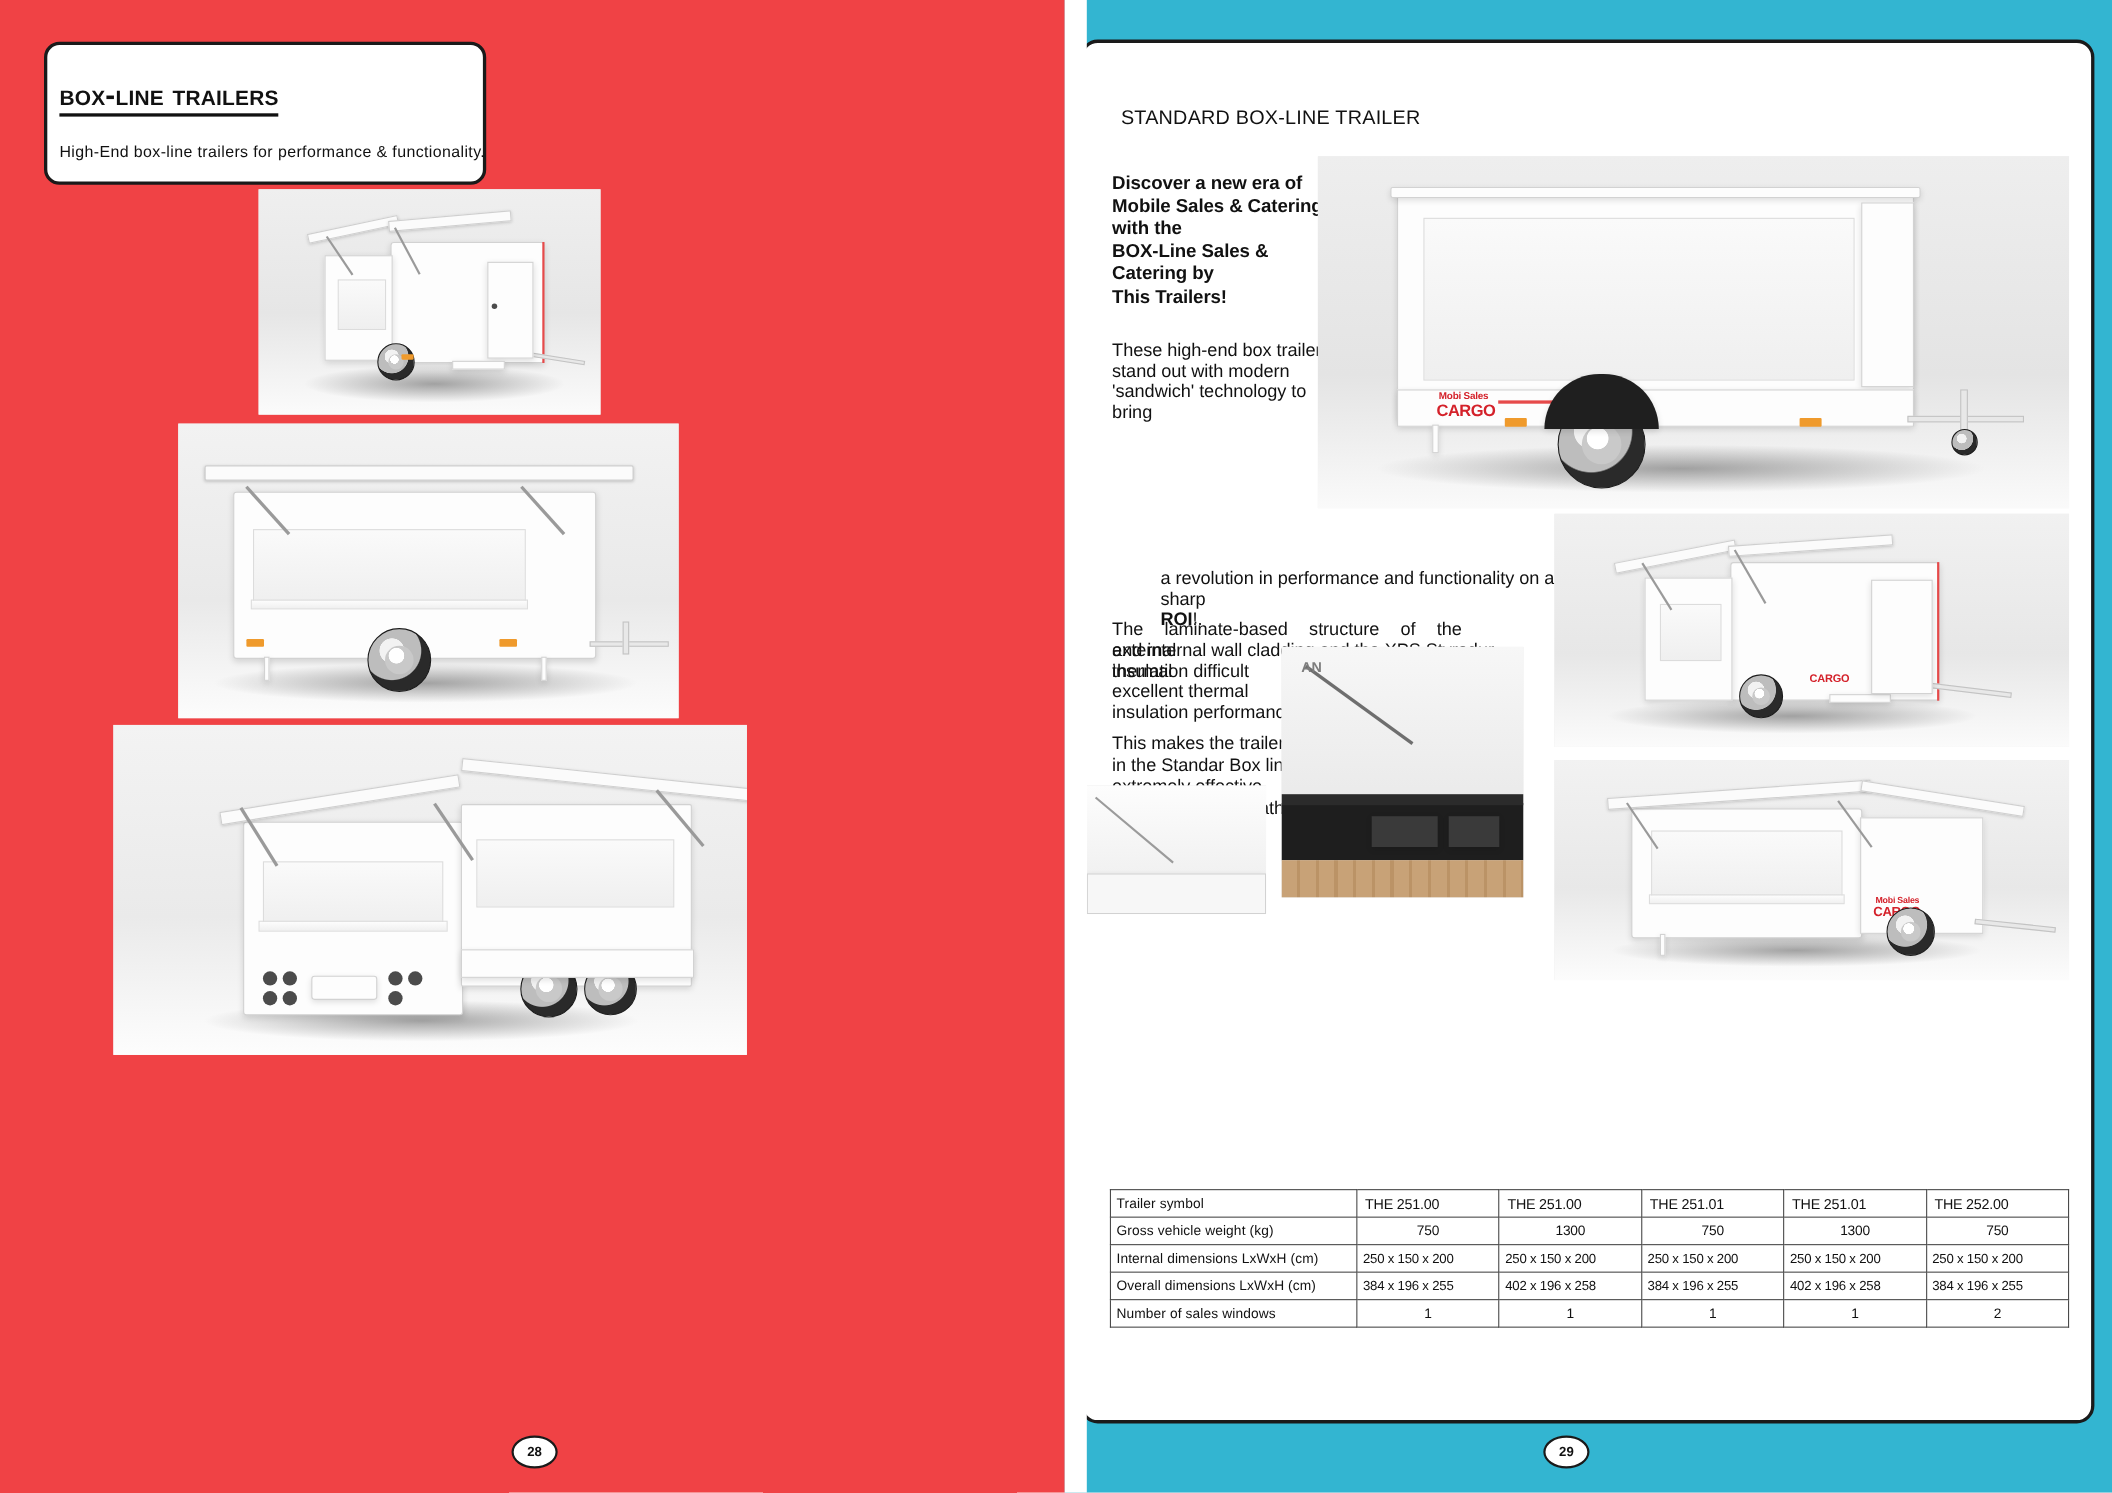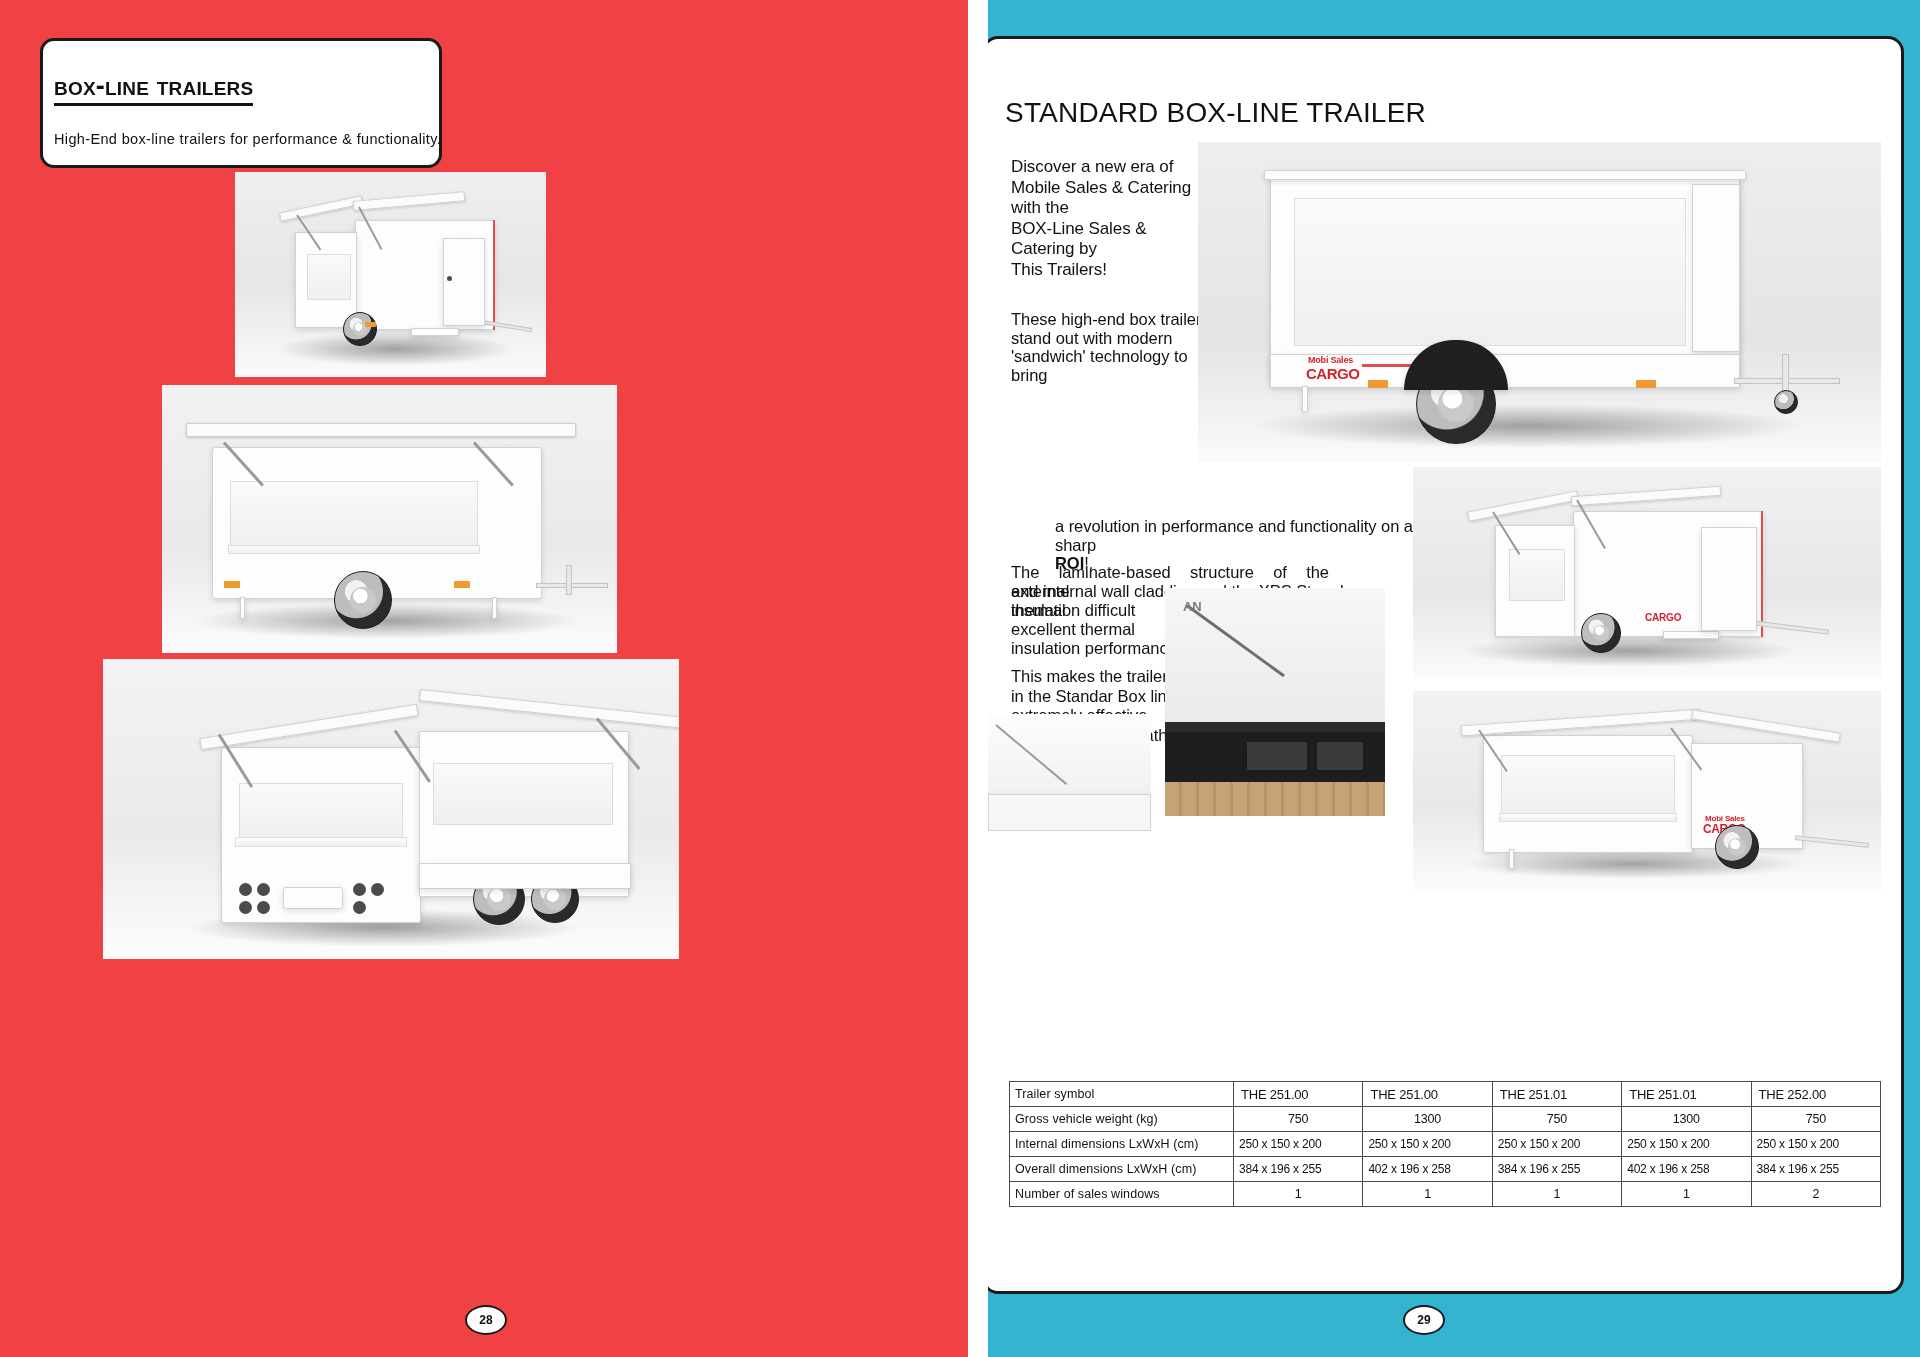--- a/index.html
+++ b/index.html
@@ -80,37 +80,37 @@
     position: absolute;
     left: 14px; top: 36px;
     width: 922px; height: 1258px;
     background: #ffffff;
     border: 3px solid #1a1a1a;
     border-radius: 16px;
     overflow: hidden;
   }
   .card-right h2 {
     position: absolute;
-    left: 20px; top: 58px;
-    font-size: 28px;
+    left: 34px; top: 58px;
+    font-size: 18px;
     font-weight: normal;
     letter-spacing: .2px;
     color: #111;
     white-space: nowrap;
   }
 
   .copy-col {
     position: absolute;
     left: 26px; top: 118px;
     width: 213px;
     color: #111;
   }
   .lead {
     font-size: 17px;
-    font-weight: normal;
+    font-weight: bold;
     line-height: 20.5px;
     letter-spacing: -0.1px;
   }
   .body-p {
     font-size: 16.5px;
     line-height: 18.6px;
     margin-top: 22px;
     letter-spacing: -0.05px;
   }
   .wide-p {

